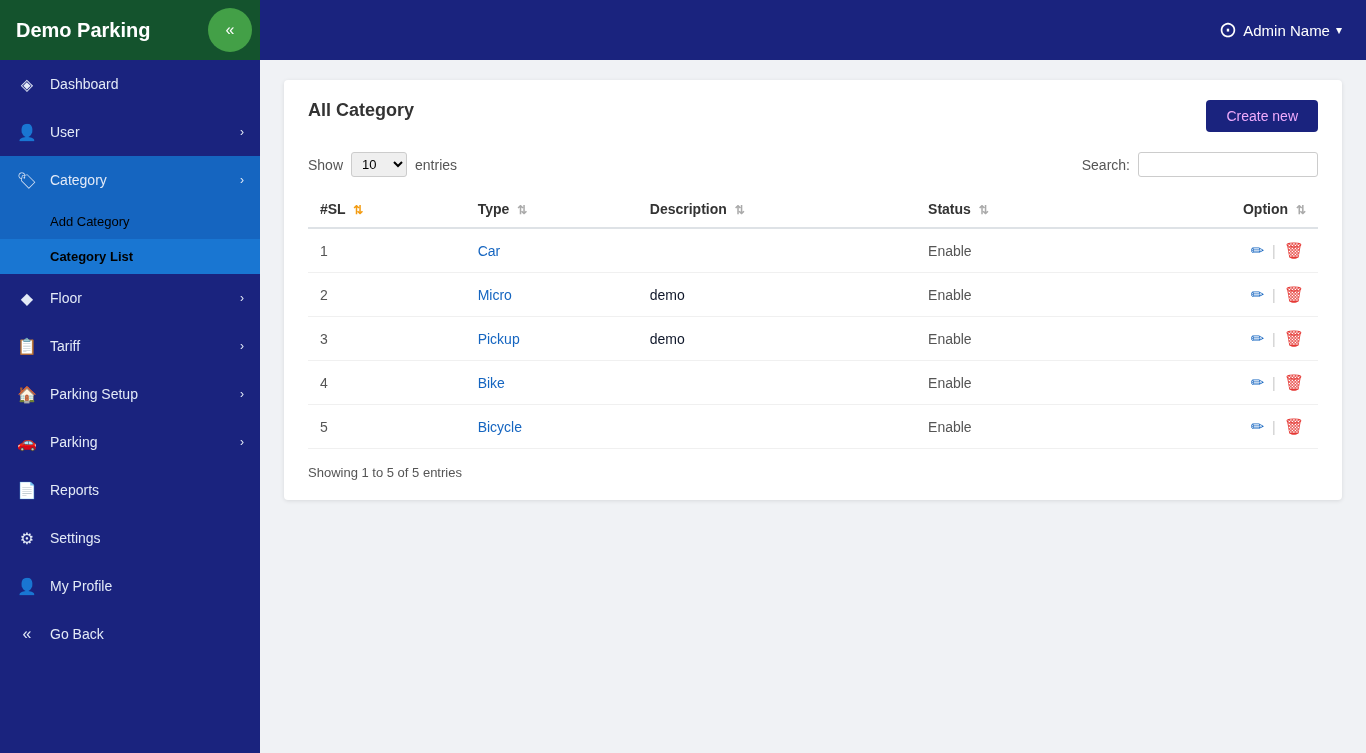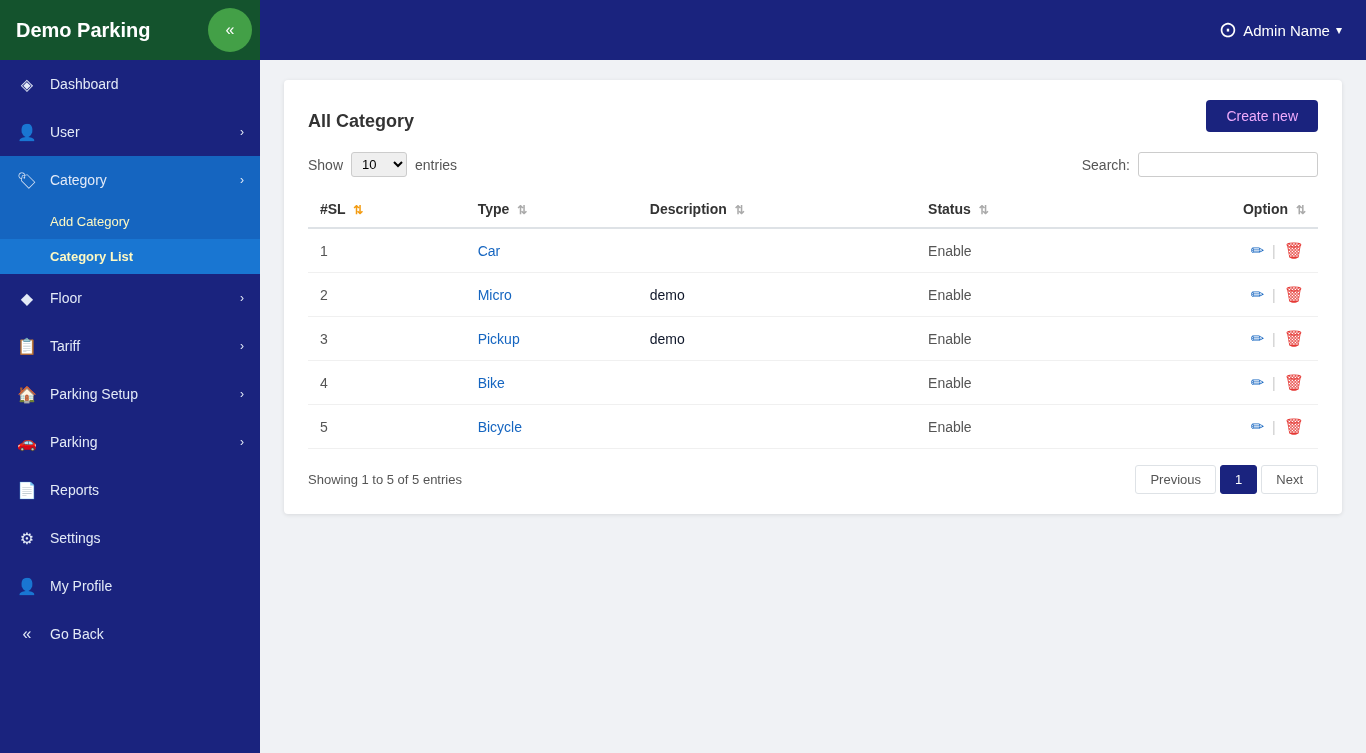--- a/index.html
+++ b/index.html
@@ -71,21 +71,21 @@
     }
     .nav-item .nav-arrow {
       margin-left: auto;
       font-size: 12px;
     }
     .sub-nav-item {
       display: flex;
       align-items: center;
       padding: 10px 16px 10px 50px;
       cursor: pointer;
-      color: #fef9c3;
+      color: #000000;
       font-size: 13px;
       background: #1565c0;
     }
     .sub-nav-item.active { background: #1976d2; font-weight: bold; }
 
     
     .main-area {
       flex: 1;
       display: flex;
       flex-direction: column;
@@ -125,21 +125,21 @@
       flex: 1;
     }
     .card {
       background: #fff;
       border-radius: 4px;
       box-shadow: 0 1px 4px rgba(0,0,0,0.1);
       padding: 20px 24px;
     }
     .card-header {
       display: flex;
-      align-items: flex-end;
+      align-items: flex-start;
       justify-content: space-between;
       margin-bottom: 20px;
     }
     .card-title {
       font-size: 18px;
       font-weight: 600;
       color: #333;
     }
     .btn-create {
       background: #1a237e;
@@ -476,21 +476,16 @@
           <span class="separator">|</span>
           <button class="btn-delete" title="Delete">🗑</button>
         </div>
       </td>
     </tr>
           </tbody>
       </table>
 
       <div class="table-footer">
         <span class="showing-text">Showing 1 to 5 of 5 entries</span>
-        <div class="pagination">
-          <button class="page-btn">Previous</button>
-          <button class="page-btn active">1</button>
-          <button class="page-btn">Next</button>
-        </div>
       </div>
     </div>
   </div>
 </div>
 
 </body></html>

